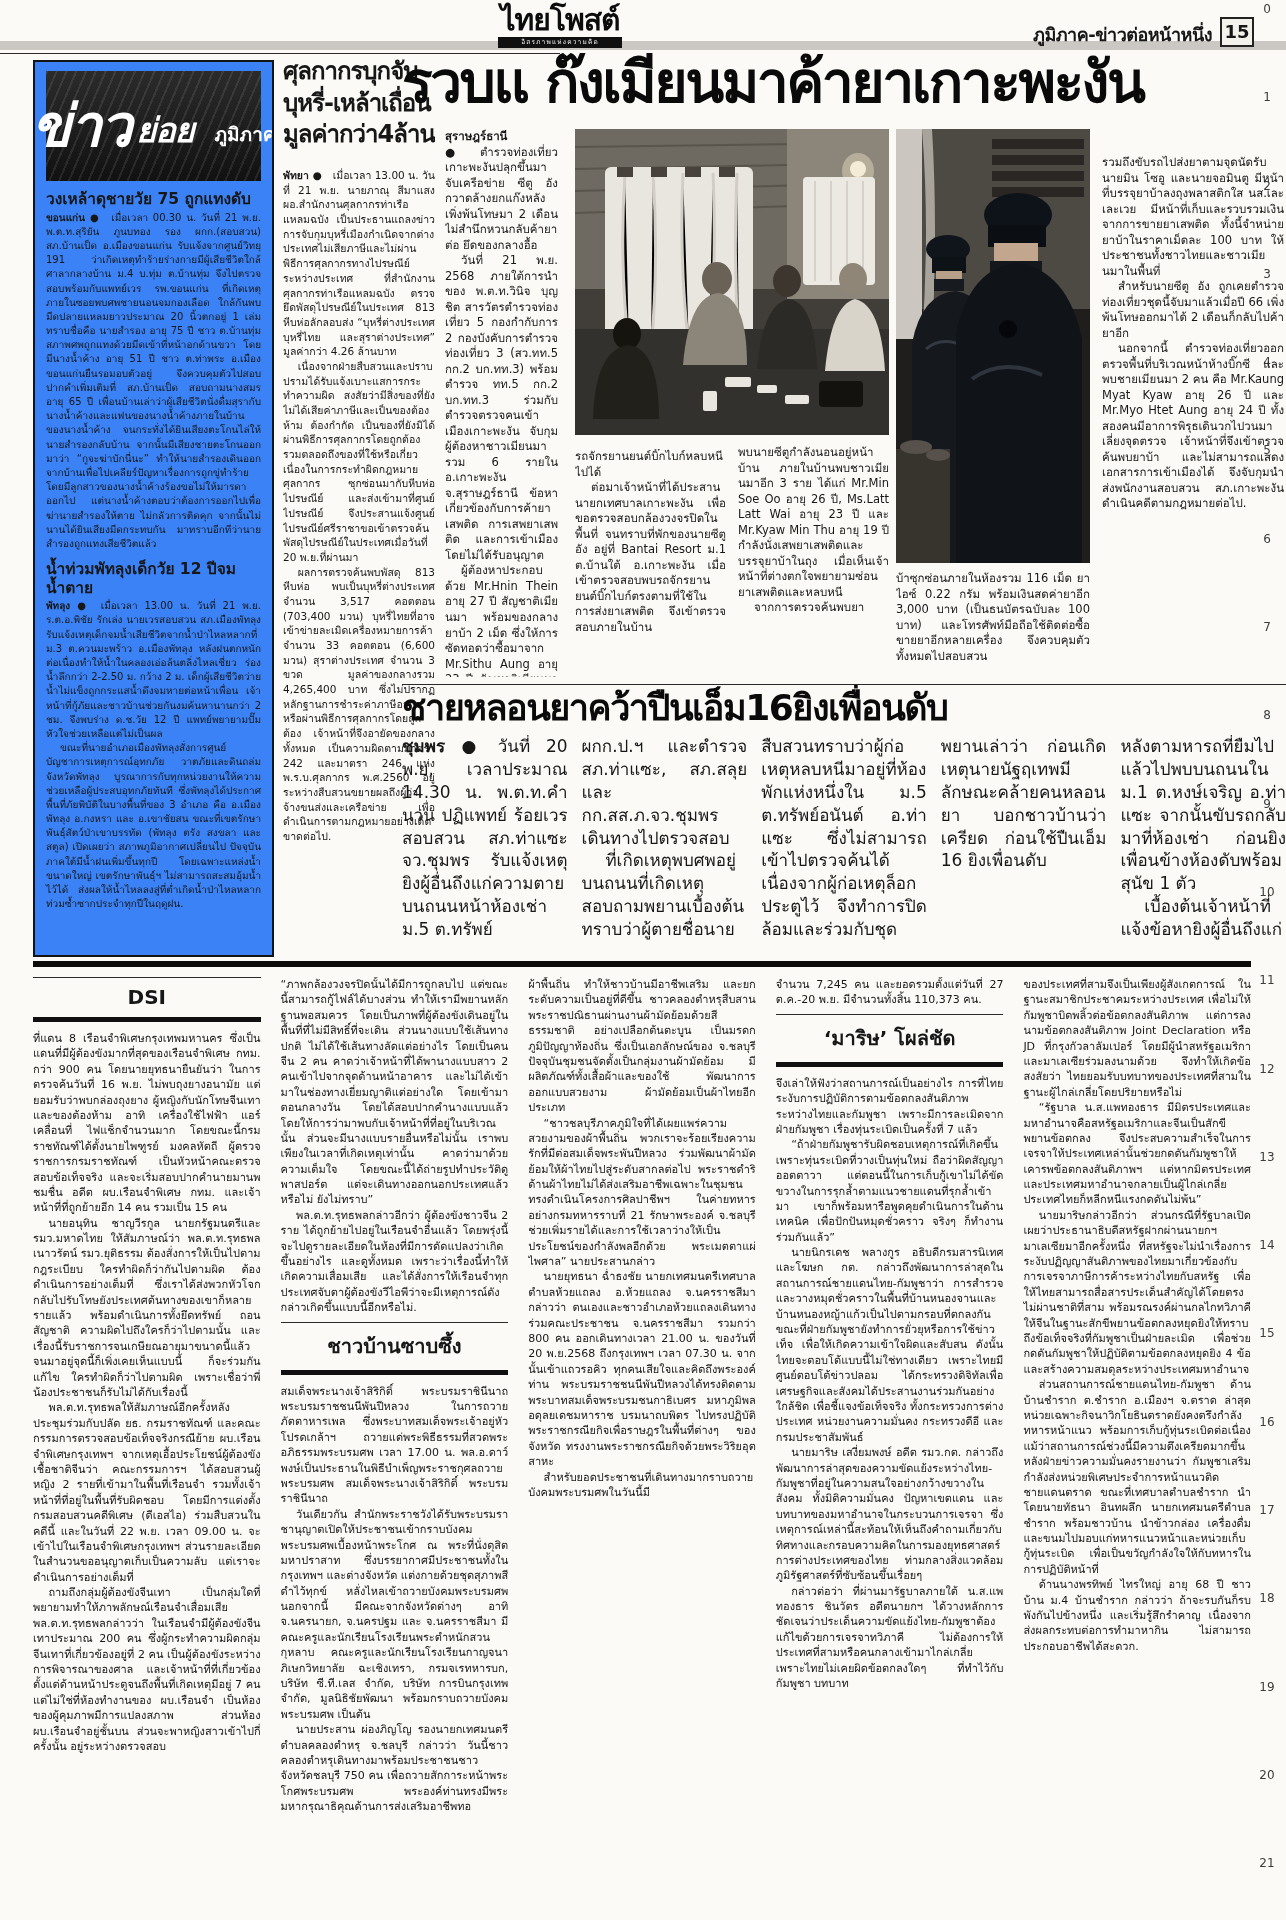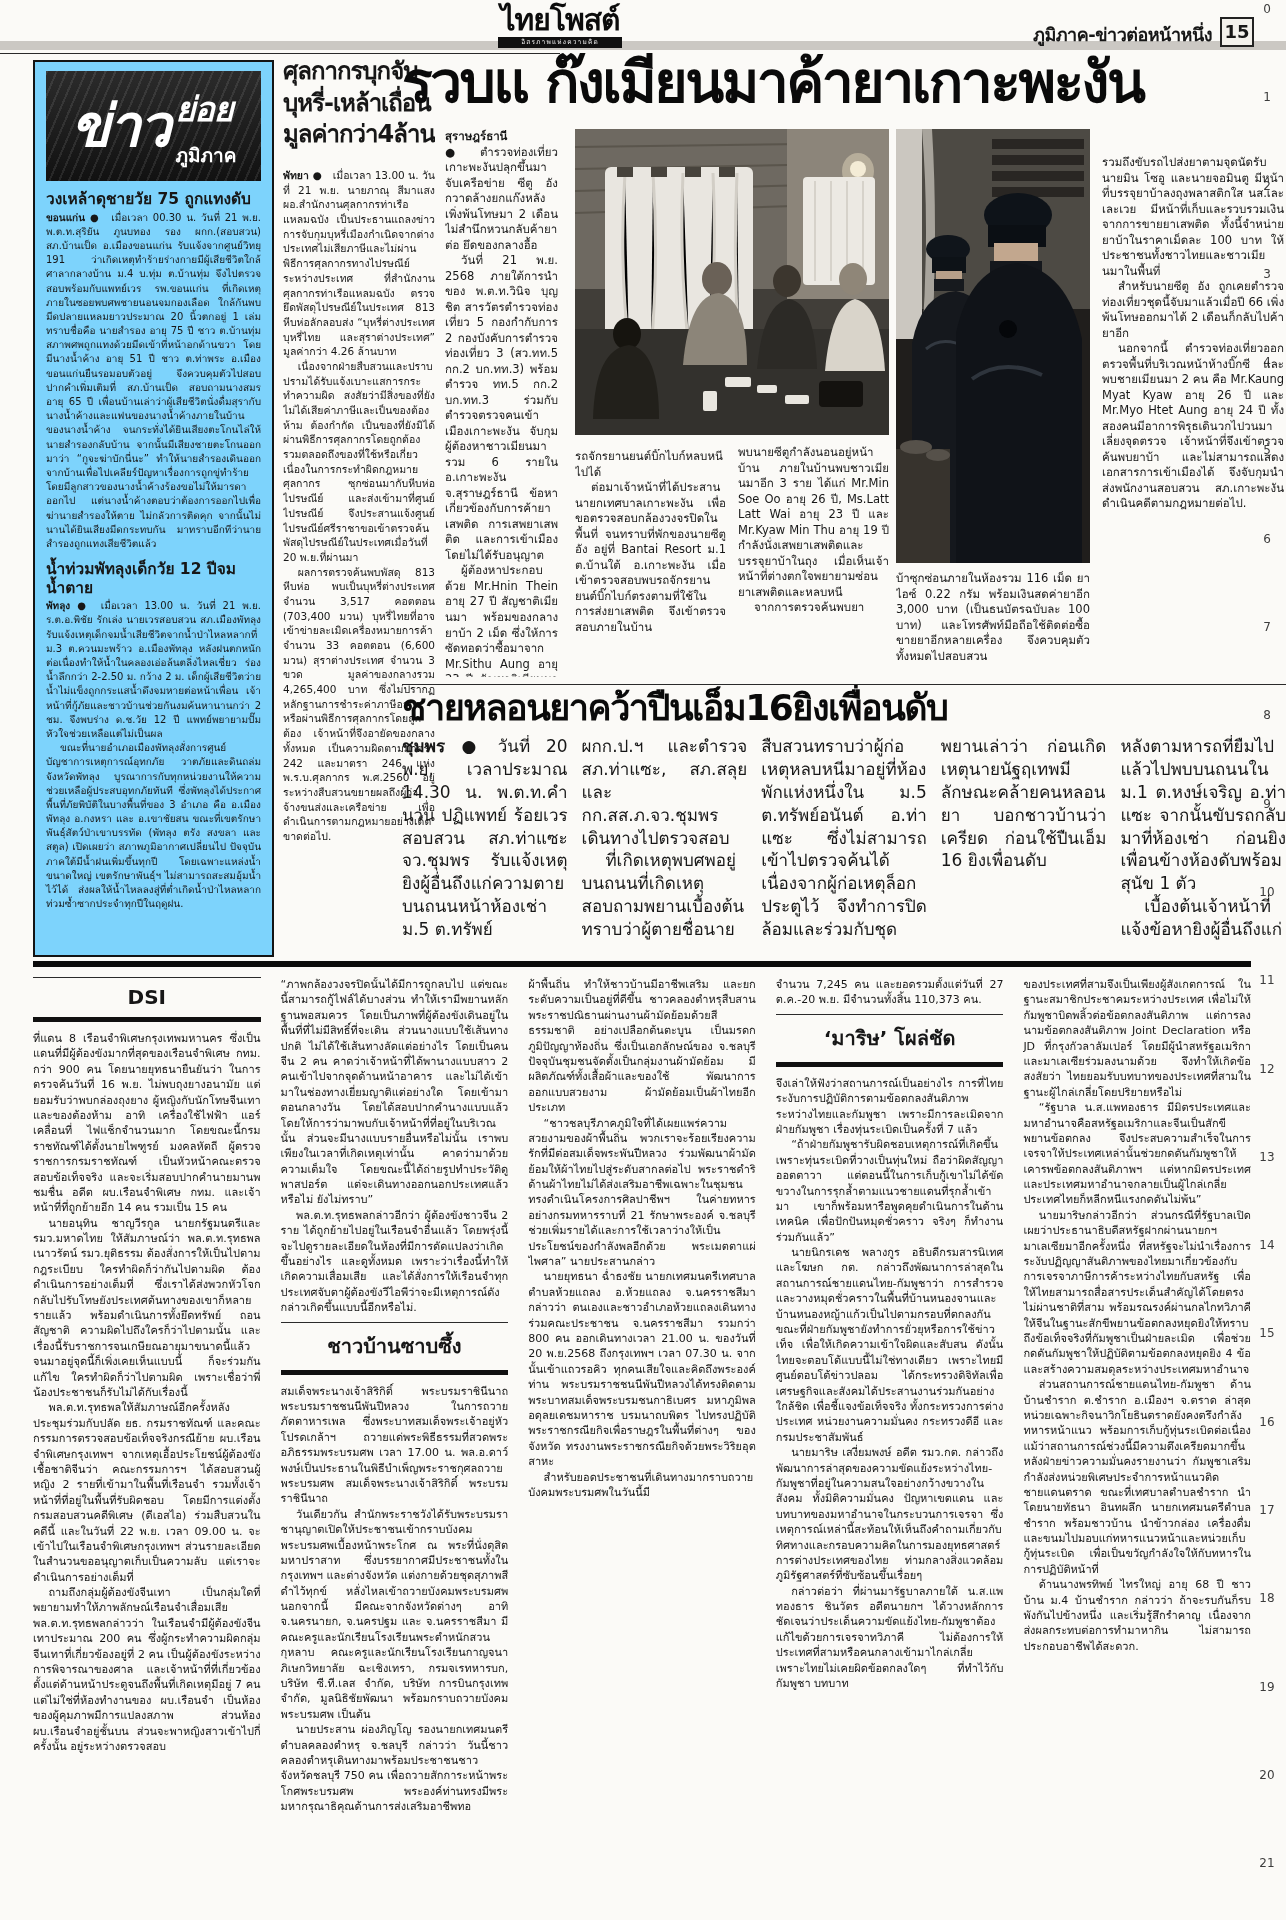--- a/index.html
+++ b/index.html
@@ -25,27 +25,27 @@
   .ruler p{height:88.3px;font-size:12px;color:#3c3c3c;text-align:center;text-indent:0;}
 
   
   .txt p{text-indent:1.4em;}
   .txt p.leadp{text-indent:0;}
   .txt.cont p:first-child{text-indent:0;}
   .dl{font-weight:bold;margin-right:11px;}
 
   
   .brief-box{position:absolute;left:33px;top:60px;width:241px;height:897px;border:2px solid #141414;
-             background:#7dd3fc;padding:9px 11px;box-sizing:border-box;overflow:hidden;}
+             background:#3b82f6;padding:9px 11px;box-sizing:border-box;overflow:hidden;}
   .brief-logo{width:100%;height:110px;background:
       repeating-linear-gradient(113deg,rgba(255,255,255,.09) 0 2px,rgba(255,255,255,0) 2px 9px),
       linear-gradient(#2b2b2b,#111);display:flex;align-items:center;justify-content:center;gap:6px;}
   .brief-logo .kw{color:#fff;font-size:58px;font-weight:bold;font-style:italic;line-height:.9;
                   letter-spacing:-2px;}
-  .brief-logo .stack{display:flex;flex-direction:column;align-items:flex-start;margin-top:8px;gap:21px;}
+  .brief-logo .stack{display:flex;flex-direction:row;align-items:flex-start;margin-top:8px;gap:21px;}
   .brief-logo .sub{color:#fff;font-size:34px;font-weight:bold;font-style:italic;line-height:.9;letter-spacing:-1px;}
   .brief-logo .reg{color:#fff;font-size:19px;font-weight:bold;line-height:1.1;align-self:flex-end;}
   .brief-head{font-size:15.5px;font-weight:bold;margin:9px 0 2px;line-height:1.2;}
   .brief-txt{font-size:10px;line-height:1.42;}
 
   
   .customs{position:absolute;left:283px;top:56px;width:152px;height:901px;overflow:hidden;}
   .customs-head{font-size:24px;font-weight:bold;line-height:1.32;letter-spacing:-1px;margin-bottom:17px;}
   .customs .txt{font-size:10.5px;line-height:1.4;}
 

